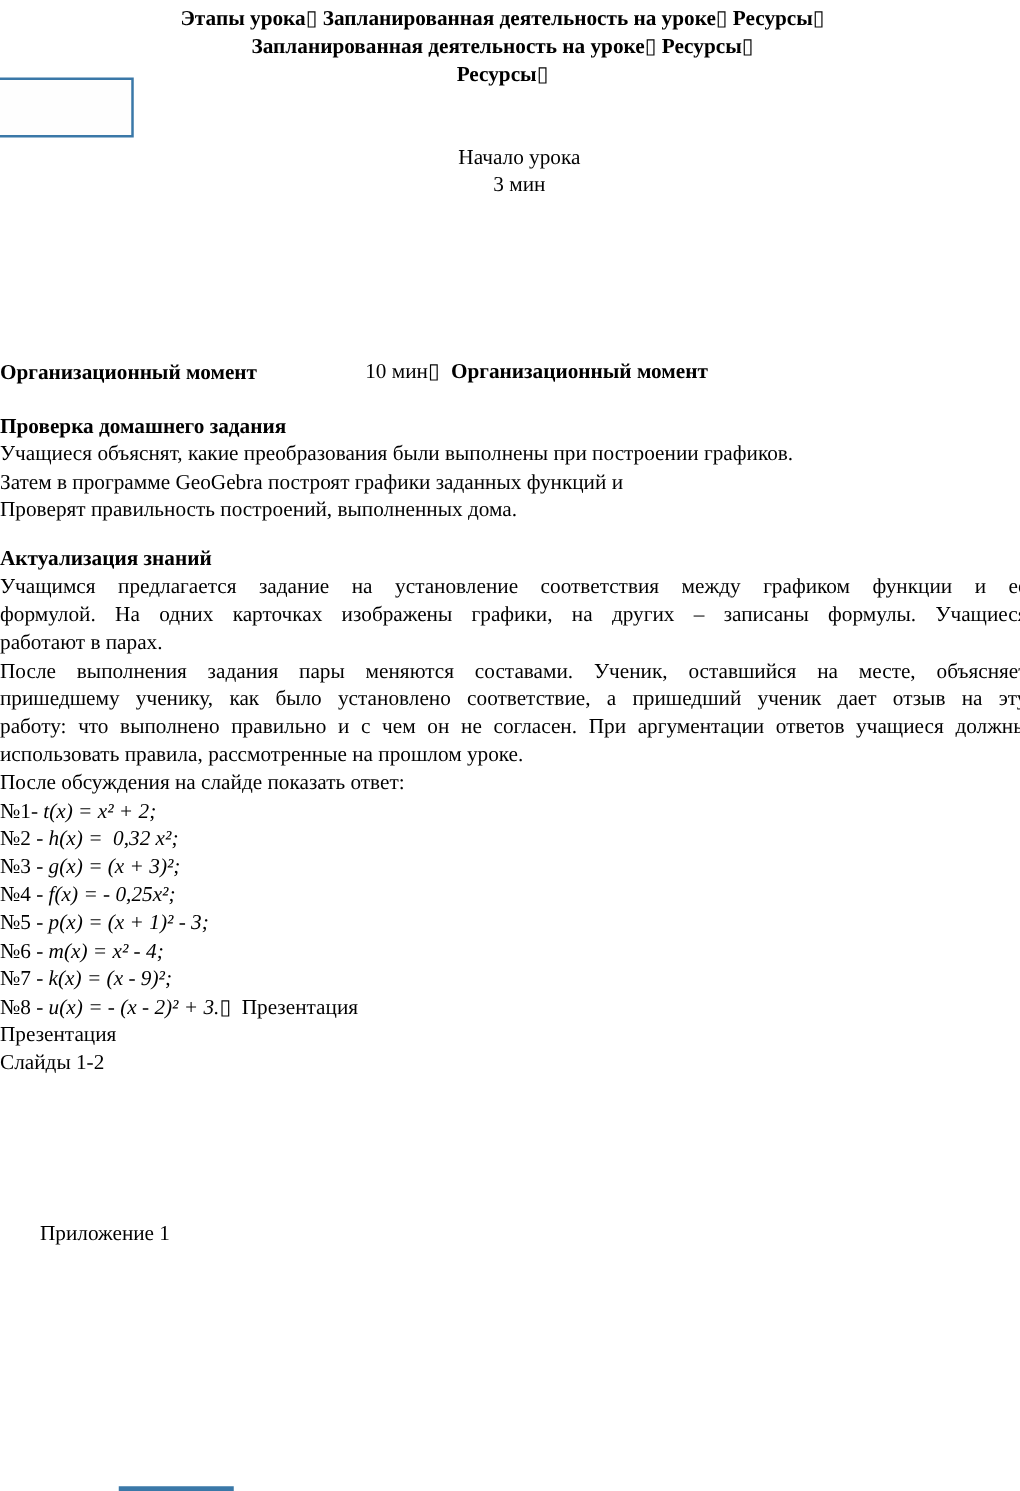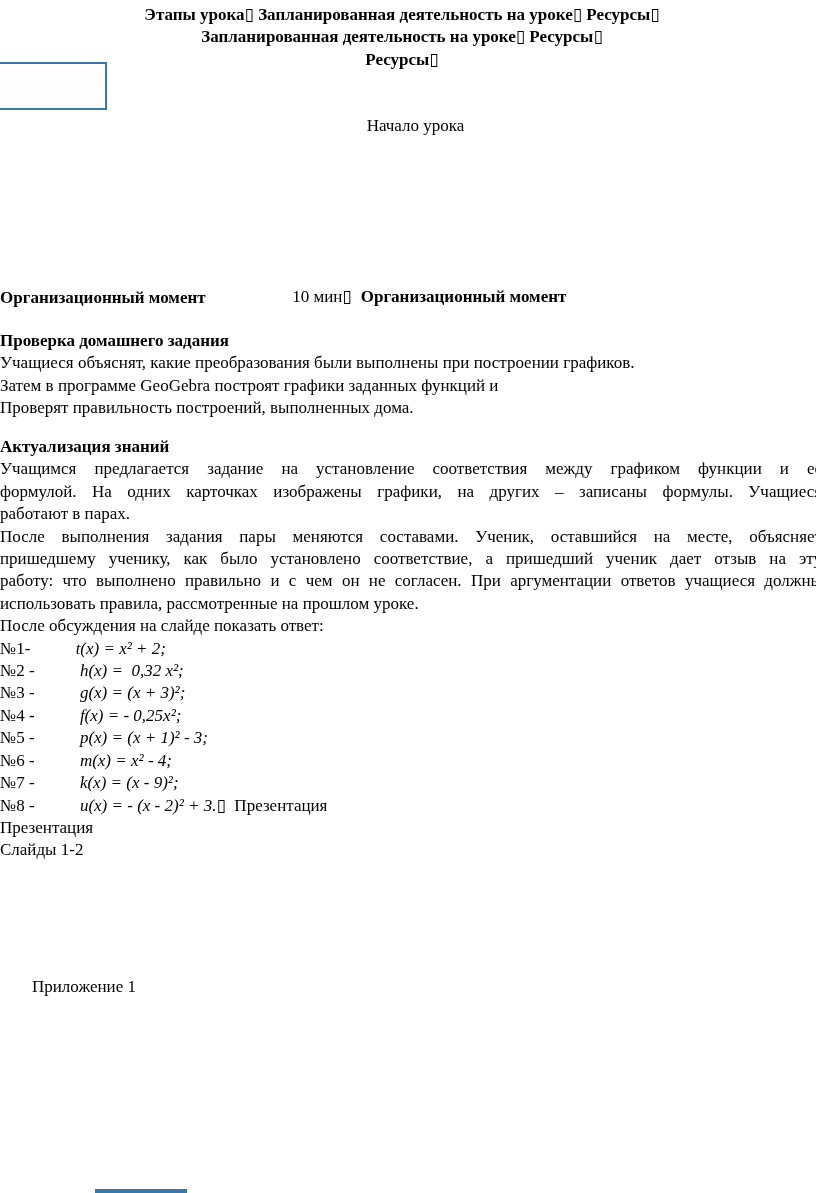--- a/index.html
+++ b/index.html
@@ -23,41 +23,42 @@
   }
   .start-block { top: 115px; padding-left: 27px; }
   .org-line { top: 264px; padding-left: 46px; }
   .org-line .dur { font-weight: normal; }
   .org-line .ttl { font-weight: bold; margin-left: 9px; }
   .org-left { top: 287px; left: 0; font-weight: bold; }
   .sec { left: 0; width: 822px; }
   .sec-homework { top: 330px; }
   .sec-actual { top: 436px; }
   .just { text-align: justify; text-align-last: justify; }
-  .formula { font-style: italic; margin-left: 41px; }
+  .formula { font-style: italic; }
   .appendix-block { top: 976px; left: 0; padding-left: 32px; }
   .bottom-slides { top: 1236px; left: 0; }
   .bottom-bar {
     top: 1189px; left: 95px; width: 92px; height: 4px;
     background: #3a78a8;
   }
 </style>
 </head>
 <body>
 
 <div class="abs center header-block">
   <div class="line">Этапы урока▯ Запланированная деятельность на уроке▯ Ресурсы▯</div>
   <div class="line">Запланированная деятельность на уроке▯ Ресурсы▯</div>
   <div class="line">Ресурсы▯</div>
 </div>
 
 <div class="abs blue-box"></div>
 
 <div class="abs center start-block">
   <div class="line">Начало урока</div>
+  <div class="line">3 мин</div>
 </div>
 
 <div class="abs center org-line line">
   <span class="dur">10 мин▯</span><span class="ttl">Организационный момент</span>
 </div>
 
 <div class="abs org-left line">Организационный момент</div>
 
 <div class="abs sec sec-homework">
   <div class="line bold">Проверка домашнего задания</div>

